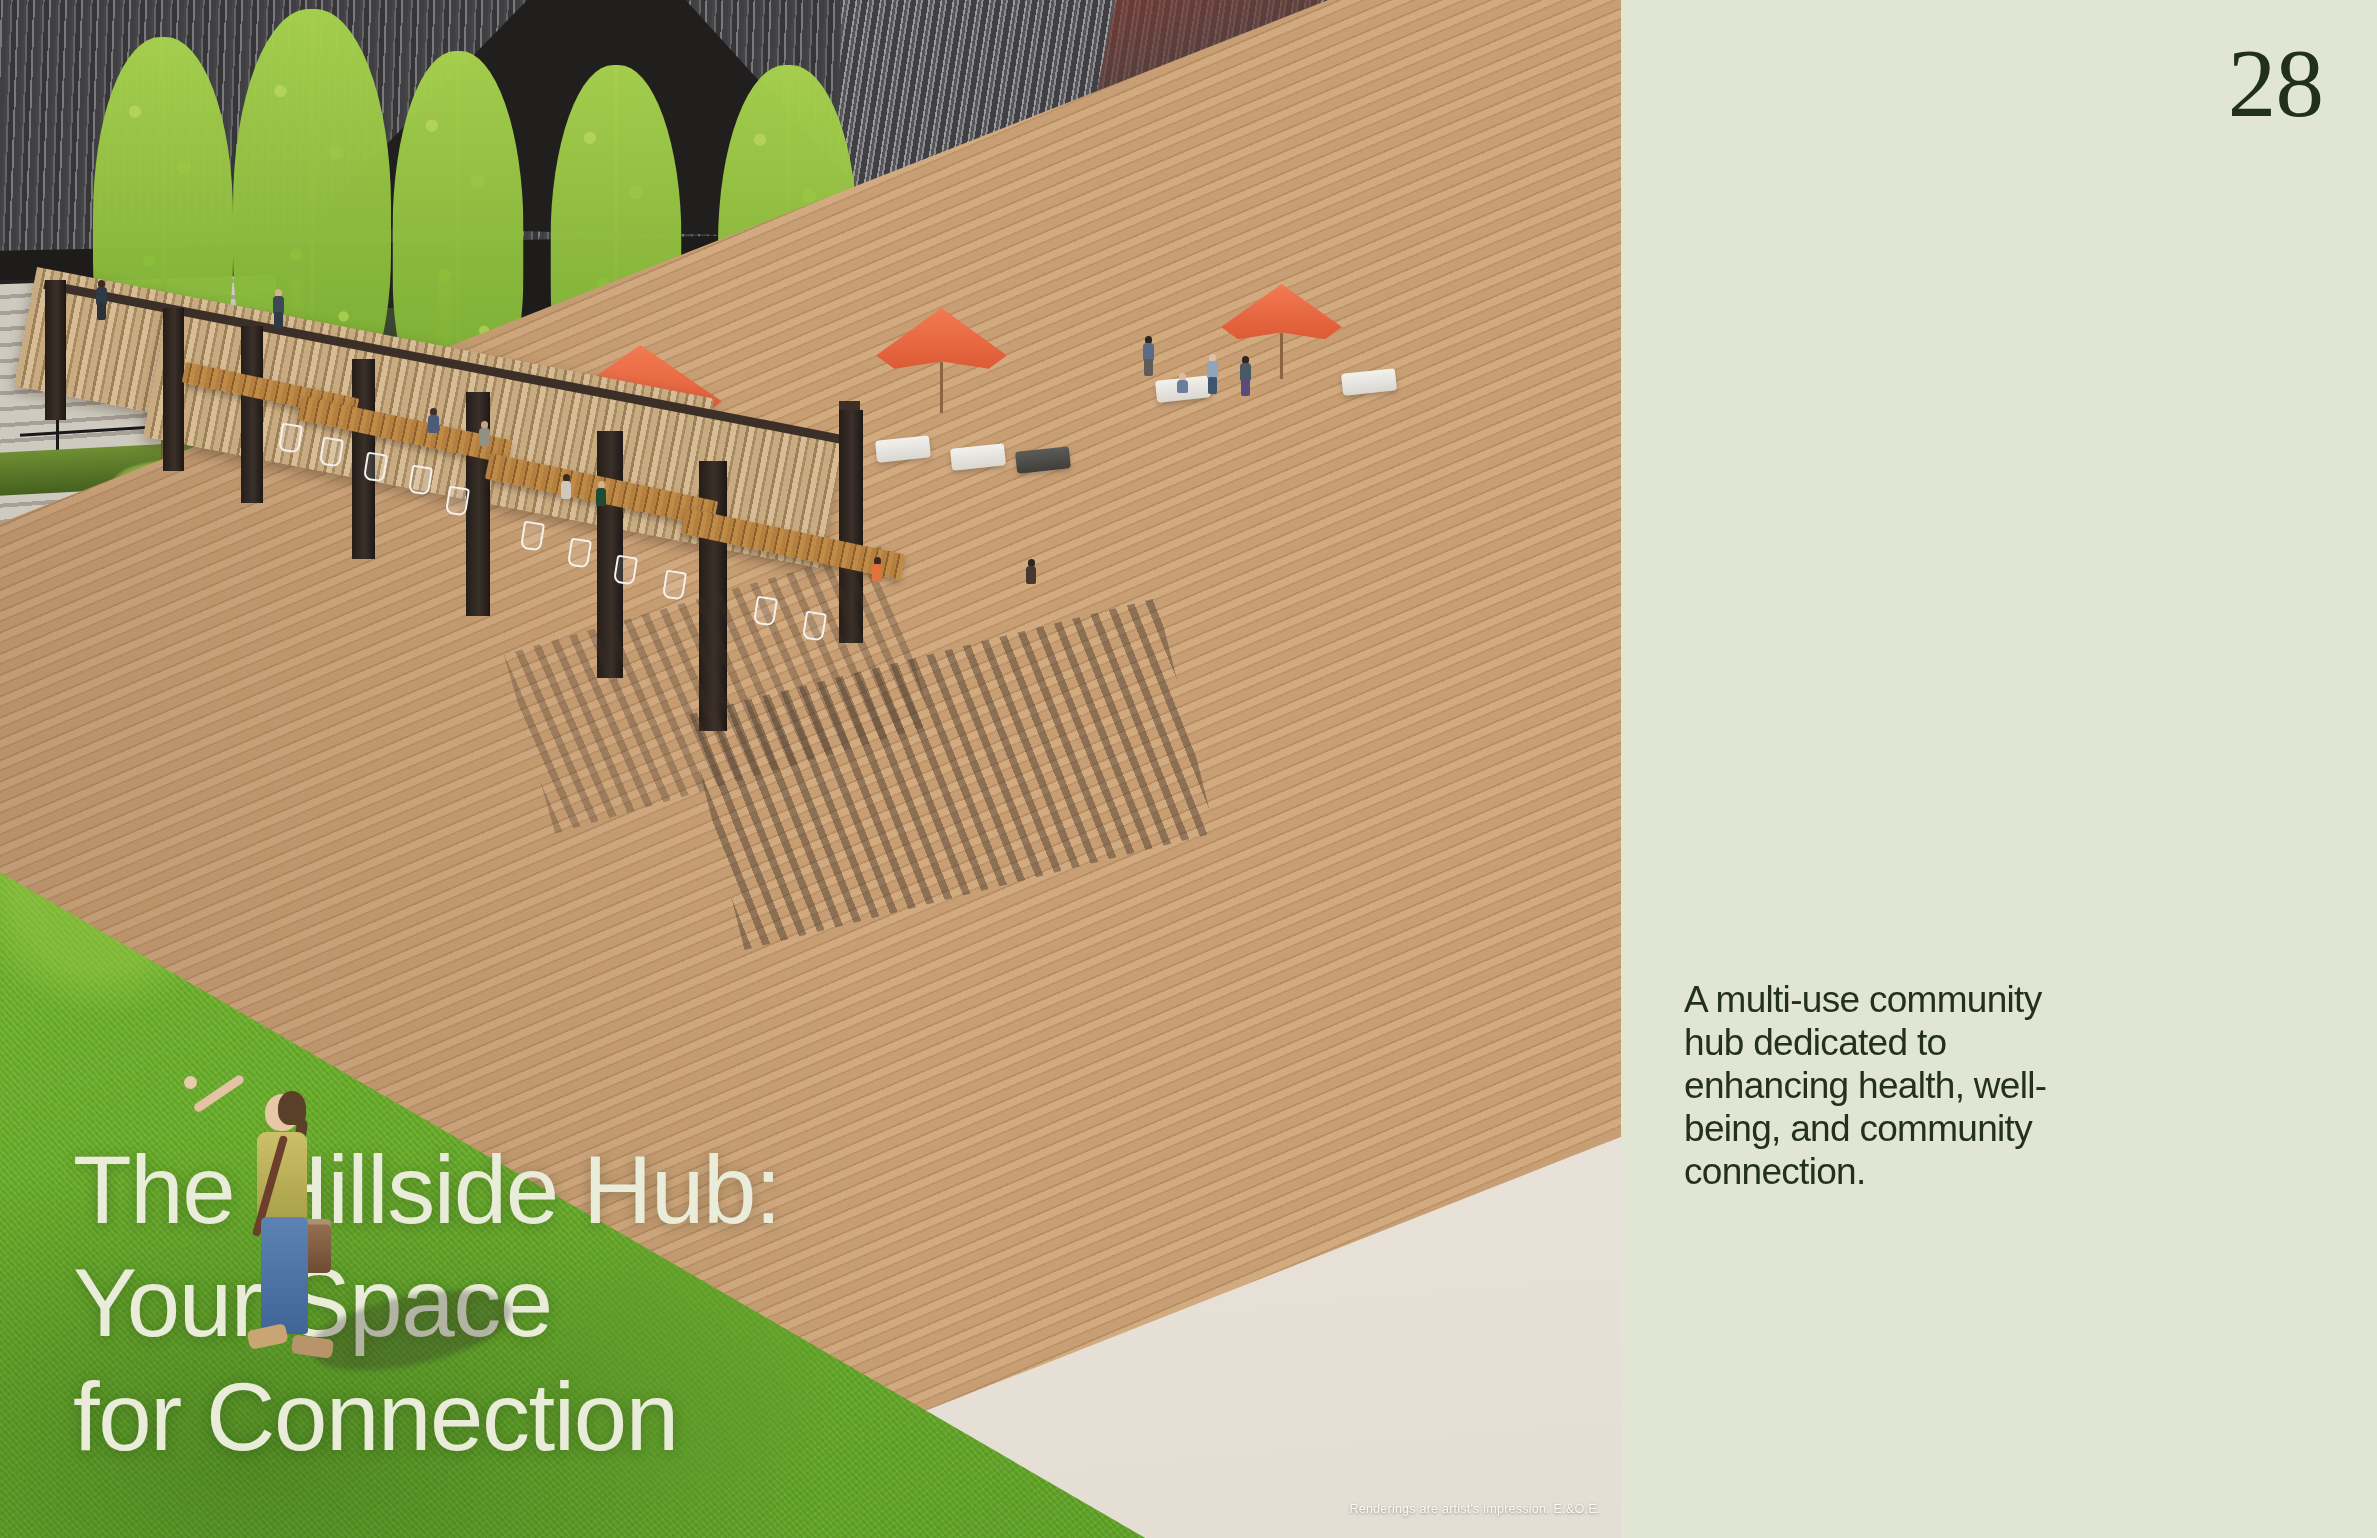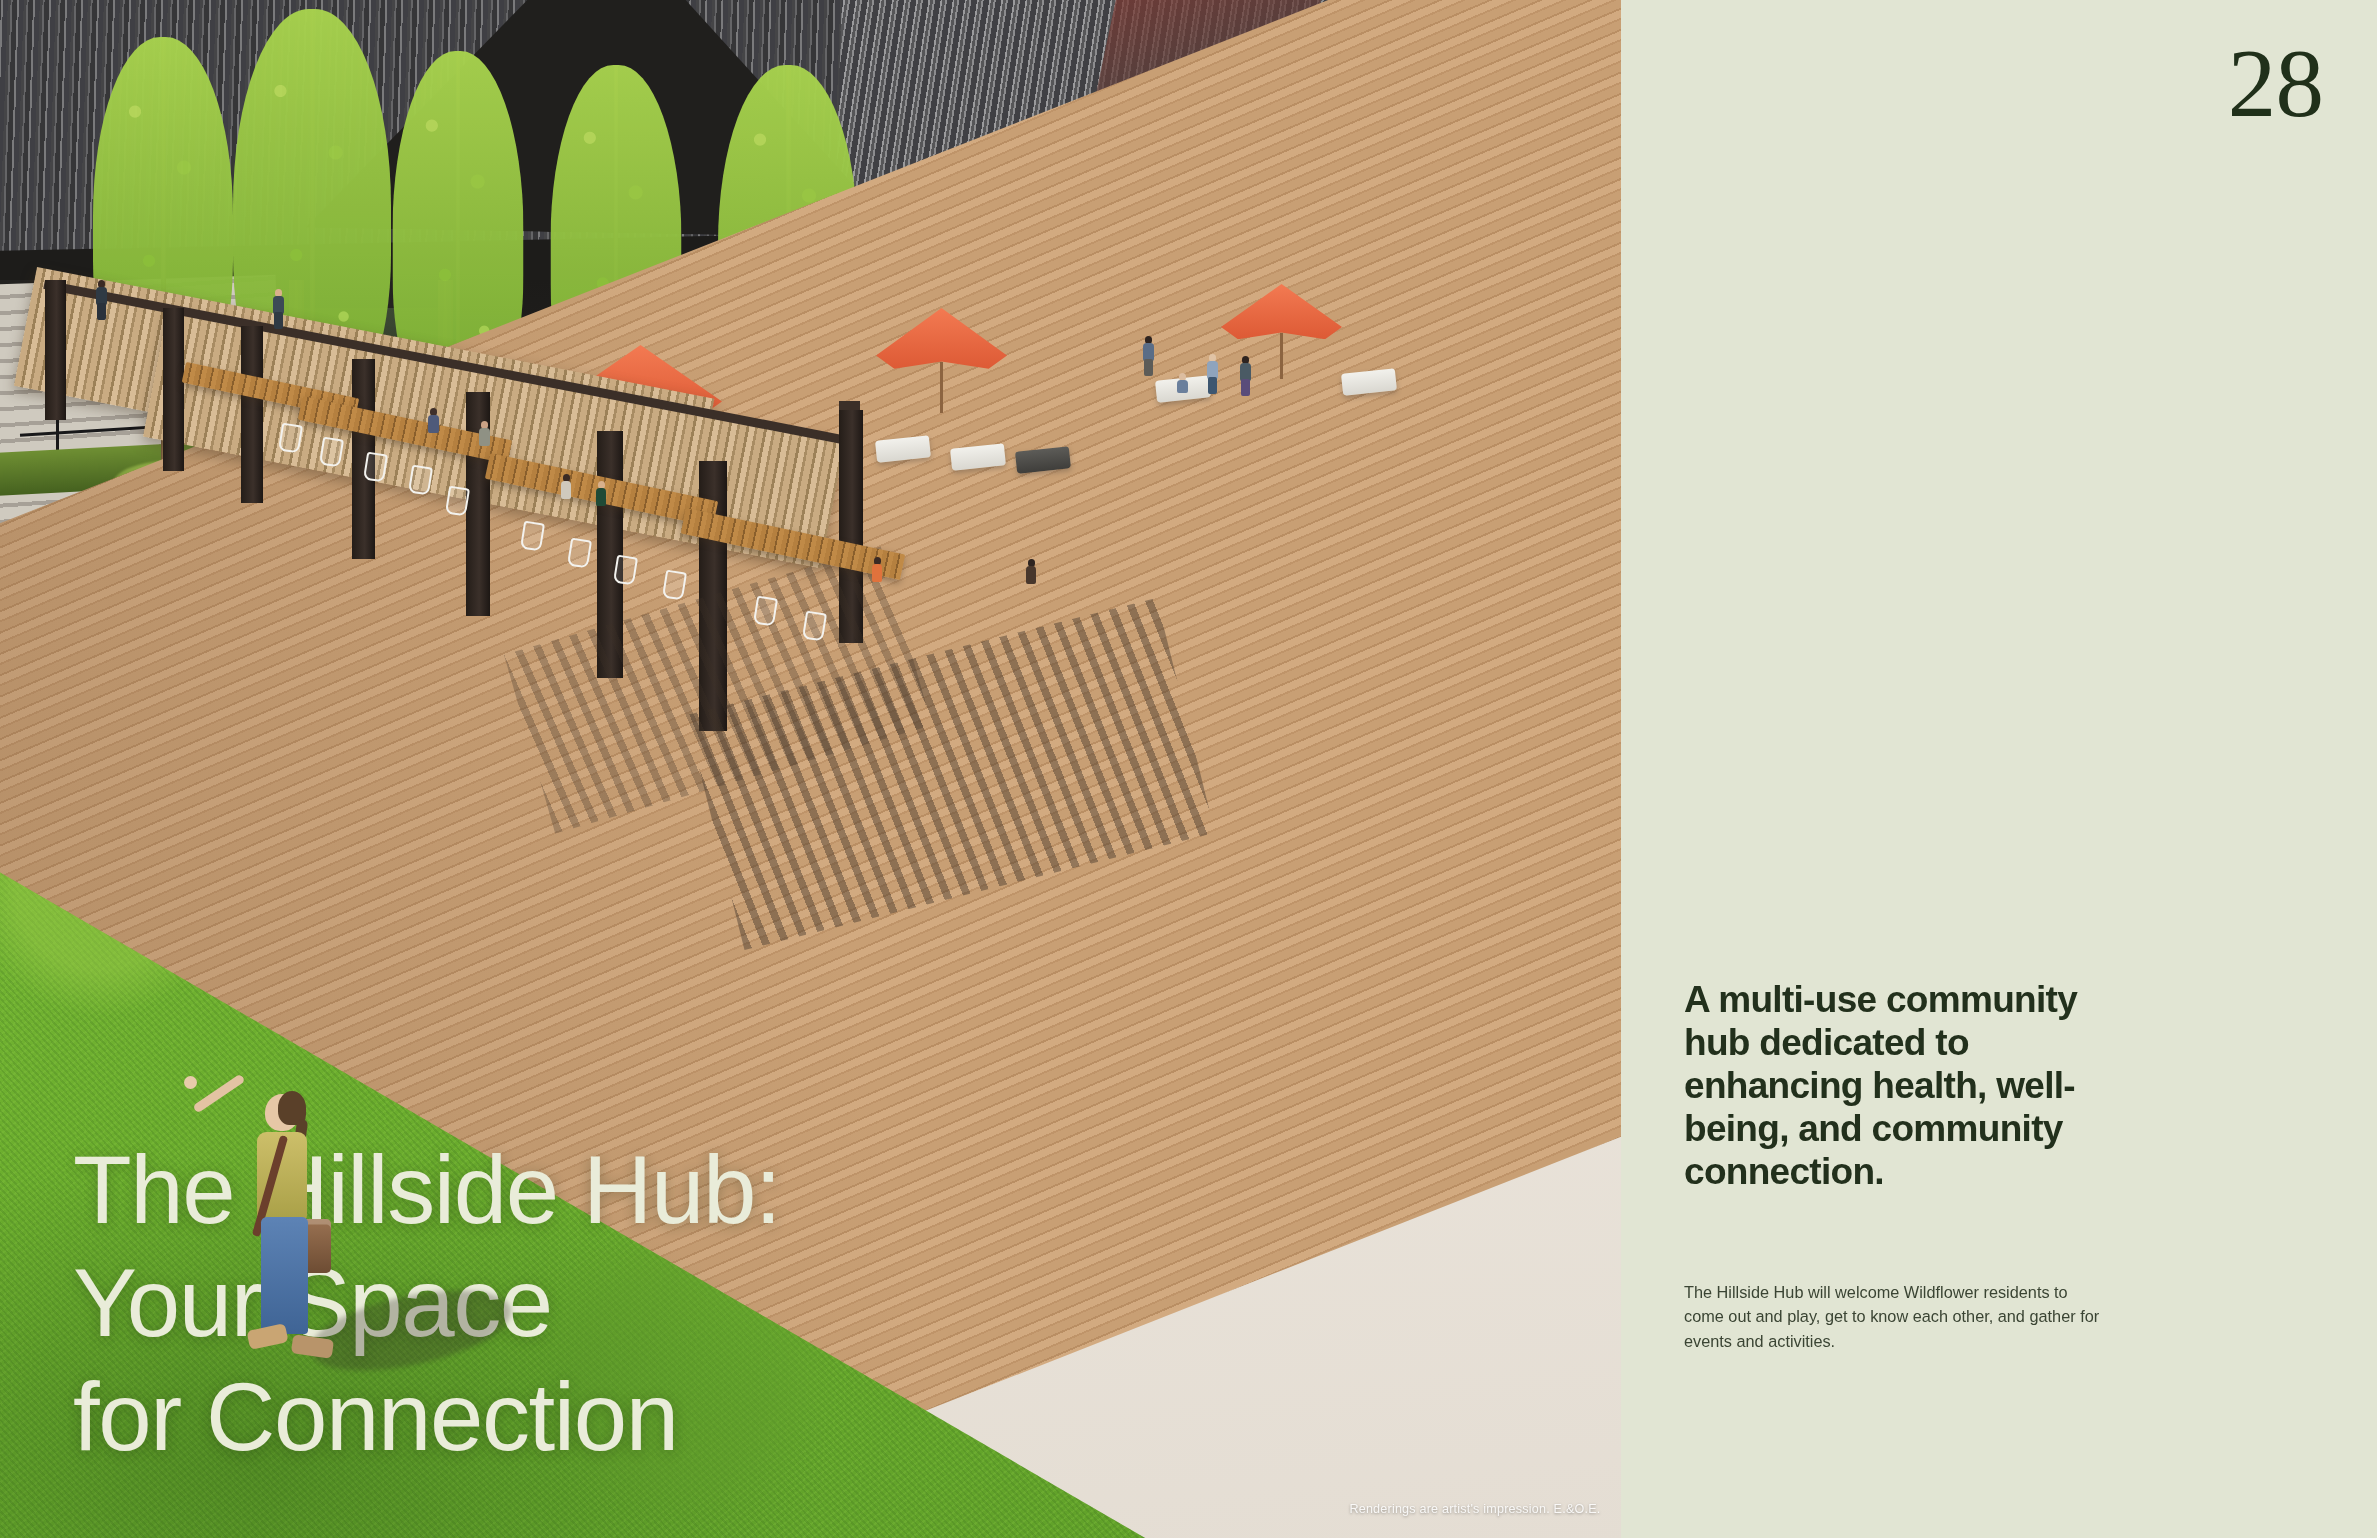--- a/index.html
+++ b/index.html
@@ -316,21 +316,21 @@
     position:relative; flex:1; height:1538px; background:#E1E5D3;
   }
   .page-number {
     position:absolute; right:54px; top:35px;
     color:#20301A; font-size:97px; font-weight:300; line-height:1;
     letter-spacing:-0.9px;
     font-family:"Liberation Serif", serif;
   }
   .panel-body { position:absolute; left:63px; top:979px; width:420px; }
   .lede {
-    color:#22301C; font-size:37px; line-height:1.16; font-weight:700;
+    color:#22301C; font-size:37px; line-height:1.16; font-weight:400;
     letter-spacing:-0.7px;
   }
   .paragraph {
     margin-top:86px;
     color:#3A4433; font-size:16.3px; line-height:1.53; font-weight:400;
   }
 </style>
 </head>
 <body>
 
@@ -625,19 +625,18 @@
 
     </div>
   </div>
 
   <div class="text-panel">
 
     <div class="page-number">28</div>
 
     <div class="panel-body">
       <div class="lede">A multi-use community hub dedicated to enhancing health, well-being, and community connection.</div>
-      <div class="paragraph">The Hillside Hub will welcome Wildflower residents to come out and play, get to know each other, and gather for events and activities.</div>
     </div>
 
   </div>
 
 </div>
 
 
 </body></html>

